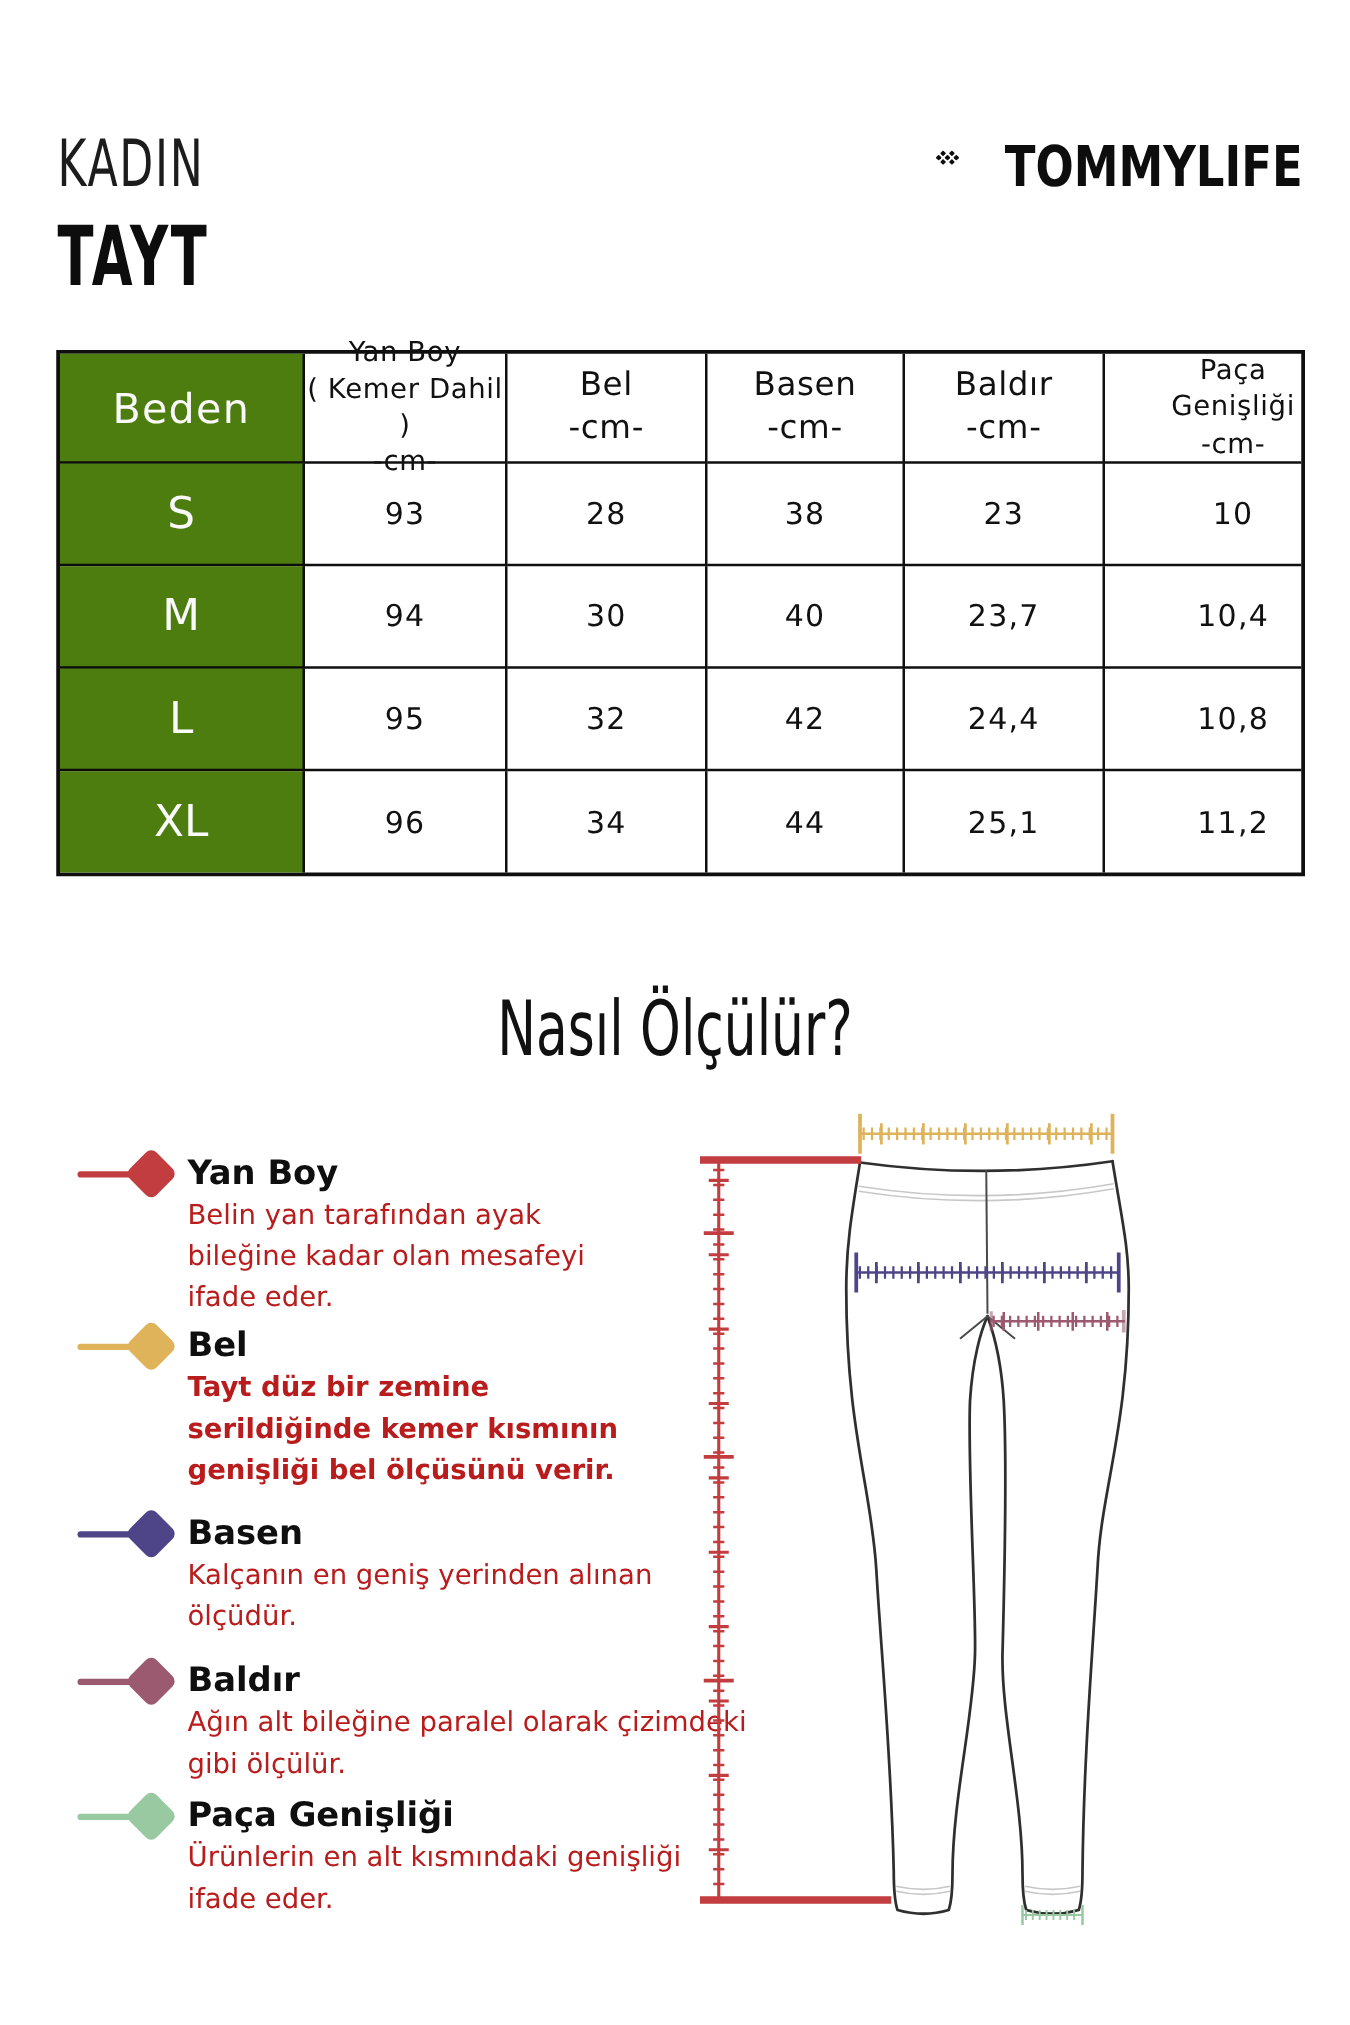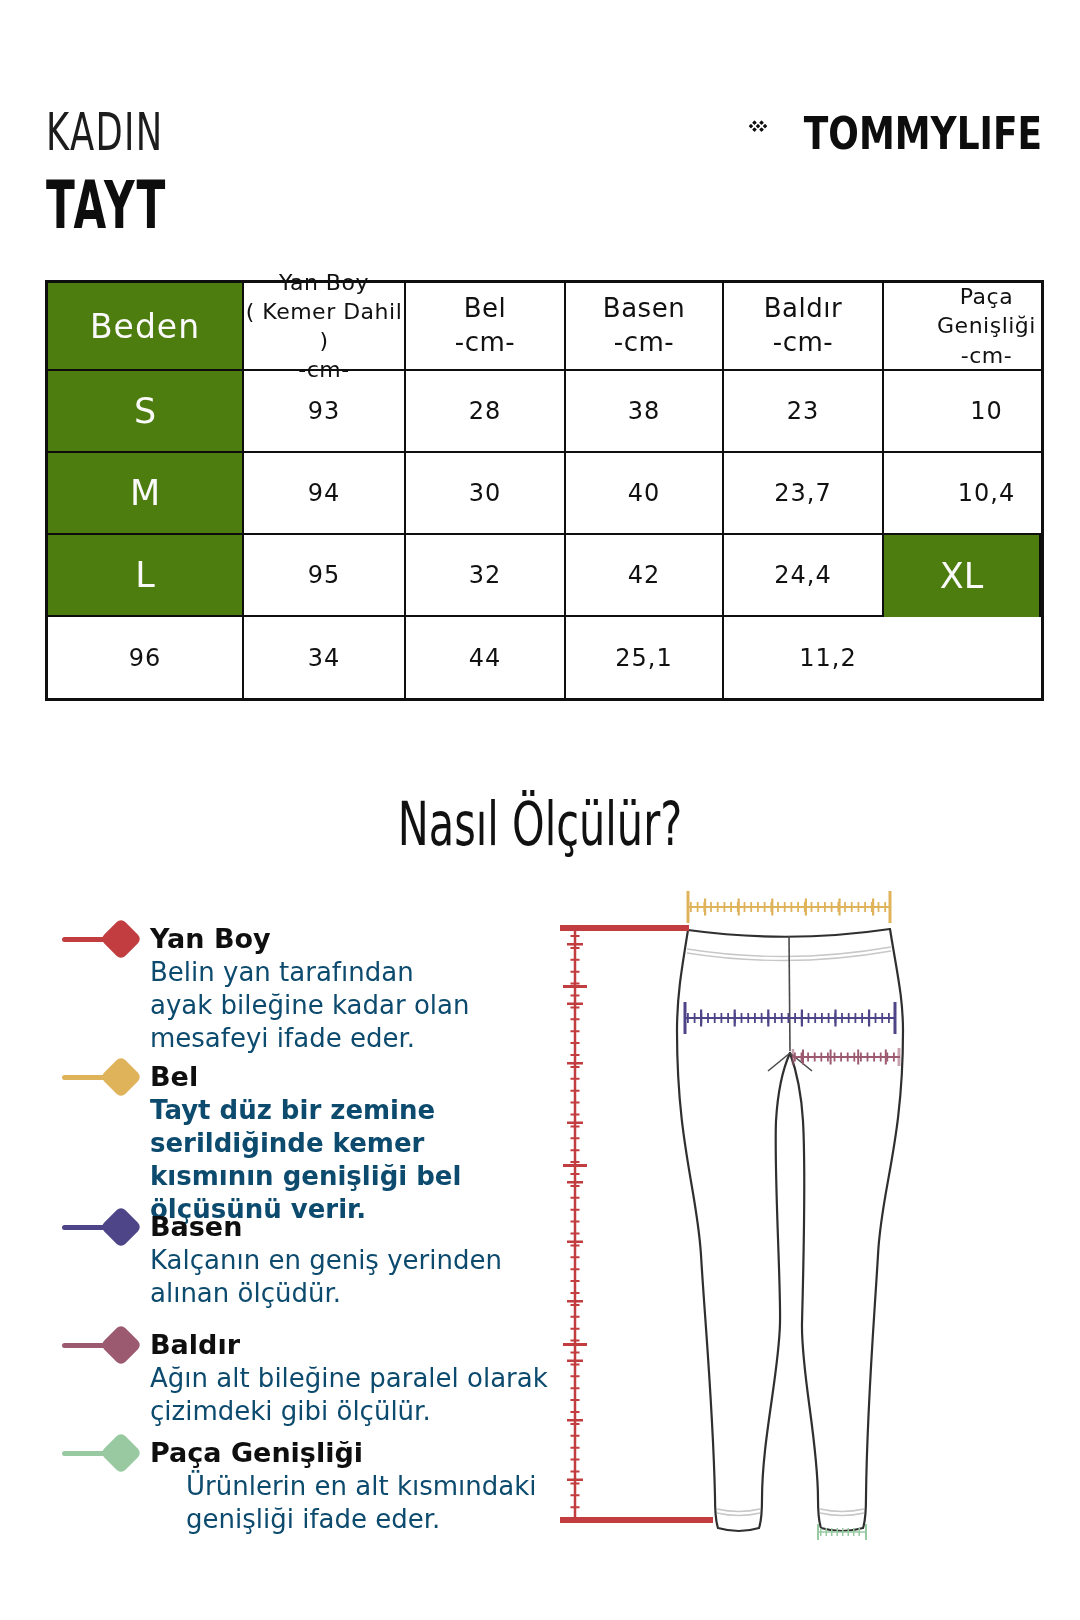--- a/index.html
+++ b/index.html
@@ -34,21 +34,21 @@
   .th.small{font-size:22px;line-height:1.32;}
   .row-label{font-size:35px;}
   .num{font-size:24px;letter-spacing:1px;color:#111;}
 
   
   .howto-title{position:absolute;left:0;top:793px;width:1080px;text-align:center;
                font-size:61px;font-weight:400;color:#111;line-height:1;
                transform:scaleX(.68);}
   .legend-item{position:absolute;left:150px;}
   .legend-title{font-size:27px;font-weight:700;color:#0f0f0f;line-height:34px;}
-  .legend-desc{font-size:26px;color:#0c4a6e;line-height:33px;}
+  .legend-desc{font-size:22px;color:#b91c1c;line-height:33px;}
   .marker{position:absolute;left:-88px;top:0;width:76px;height:34px;}
   .m-line{position:absolute;left:0;top:15px;width:58px;height:5px;border-radius:2.5px;}
   .m-diamond{position:absolute;left:44px;top:2px;width:30px;height:30px;border-radius:6px;
              transform:rotate(45deg);}
 
   .diagram{position:absolute;left:540px;top:845px;width:540px;height:720px;}
 </style>
 </head>
 <body>
 
@@ -114,20 +114,21 @@
     <div class="cell num">30</div>
     <div class="cell num">40</div>
     <div class="cell num">23,7</div>
     <div class="cell num last-col">10,4</div>
 
     <div class="cell dark row-label">L</div>
     <div class="cell num">95</div>
     <div class="cell num">32</div>
     <div class="cell num">42</div>
     <div class="cell num">24,4</div>
+    <div class="cell num last-col">10,8</div>
 
     <div class="cell dark row-label last-row">XL</div>
     <div class="cell num last-row">96</div>
     <div class="cell num last-row">34</div>
     <div class="cell num last-row">44</div>
     <div class="cell num last-row">25,1</div>
     <div class="cell num last-row last-col">11,2</div>
   </div>
 
   <div class="howto-title">Nasıl Ölçülür?</div>
@@ -167,21 +168,21 @@
     <div class="legend-title">Baldır</div>
     <div class="legend-desc" style="width:470px;">Ağın alt bileğine paralel olarak çizimdeki gibi ölçülür.</div>
   </div>
 
   <div class="legend-item" style="top:1436px;">
     <div class="marker">
       <div class="m-line" style="background:var(--paca);"></div>
       <div class="m-diamond" style="background:var(--paca);"></div>
     </div>
     <div class="legend-title">Paça Genişliği</div>
-    <div class="legend-desc" style="width:395px;margin-left:36px;">Ürünlerin en alt kısmındaki genişliği ifade eder.</div>
+    <div class="legend-desc" style="width:395px;">Ürünlerin en alt kısmındaki genişliği ifade eder.</div>
   </div>
 
   <svg class="diagram" viewBox="0 0 540 720">
 
     <g stroke="var(--outline)" stroke-width="2.2" fill="none" stroke-linecap="round">
       <path d="M148,85 Q249,99 350,84"></path>
       <path d="M148,85 C141,128 137,152 137,186 C137,298 157,345 161,410 C165,478 173,560 175,652 C175,666 176,677 178,683 Q199,689 219,683 C221,677 222,668 222,654 C222,595 239,528 240,478 C241,440 234,330 236,276 C238,242 245,219 250,208"></path>
       <path d="M350,84 C357,128 363,152 363,186 C363,298 341,345 338,410 C334,478 327,560 326,652 C326,666 325,677 323,683 Q302,689 281,683 C279,677 278,668 278,654 C278,595 261,528 262,478 C263,440 266,330 263,276 C261,242 254,219 250,208"></path>
     </g>
     <g stroke="#c7c7c7" stroke-width="1.4" fill="none">

